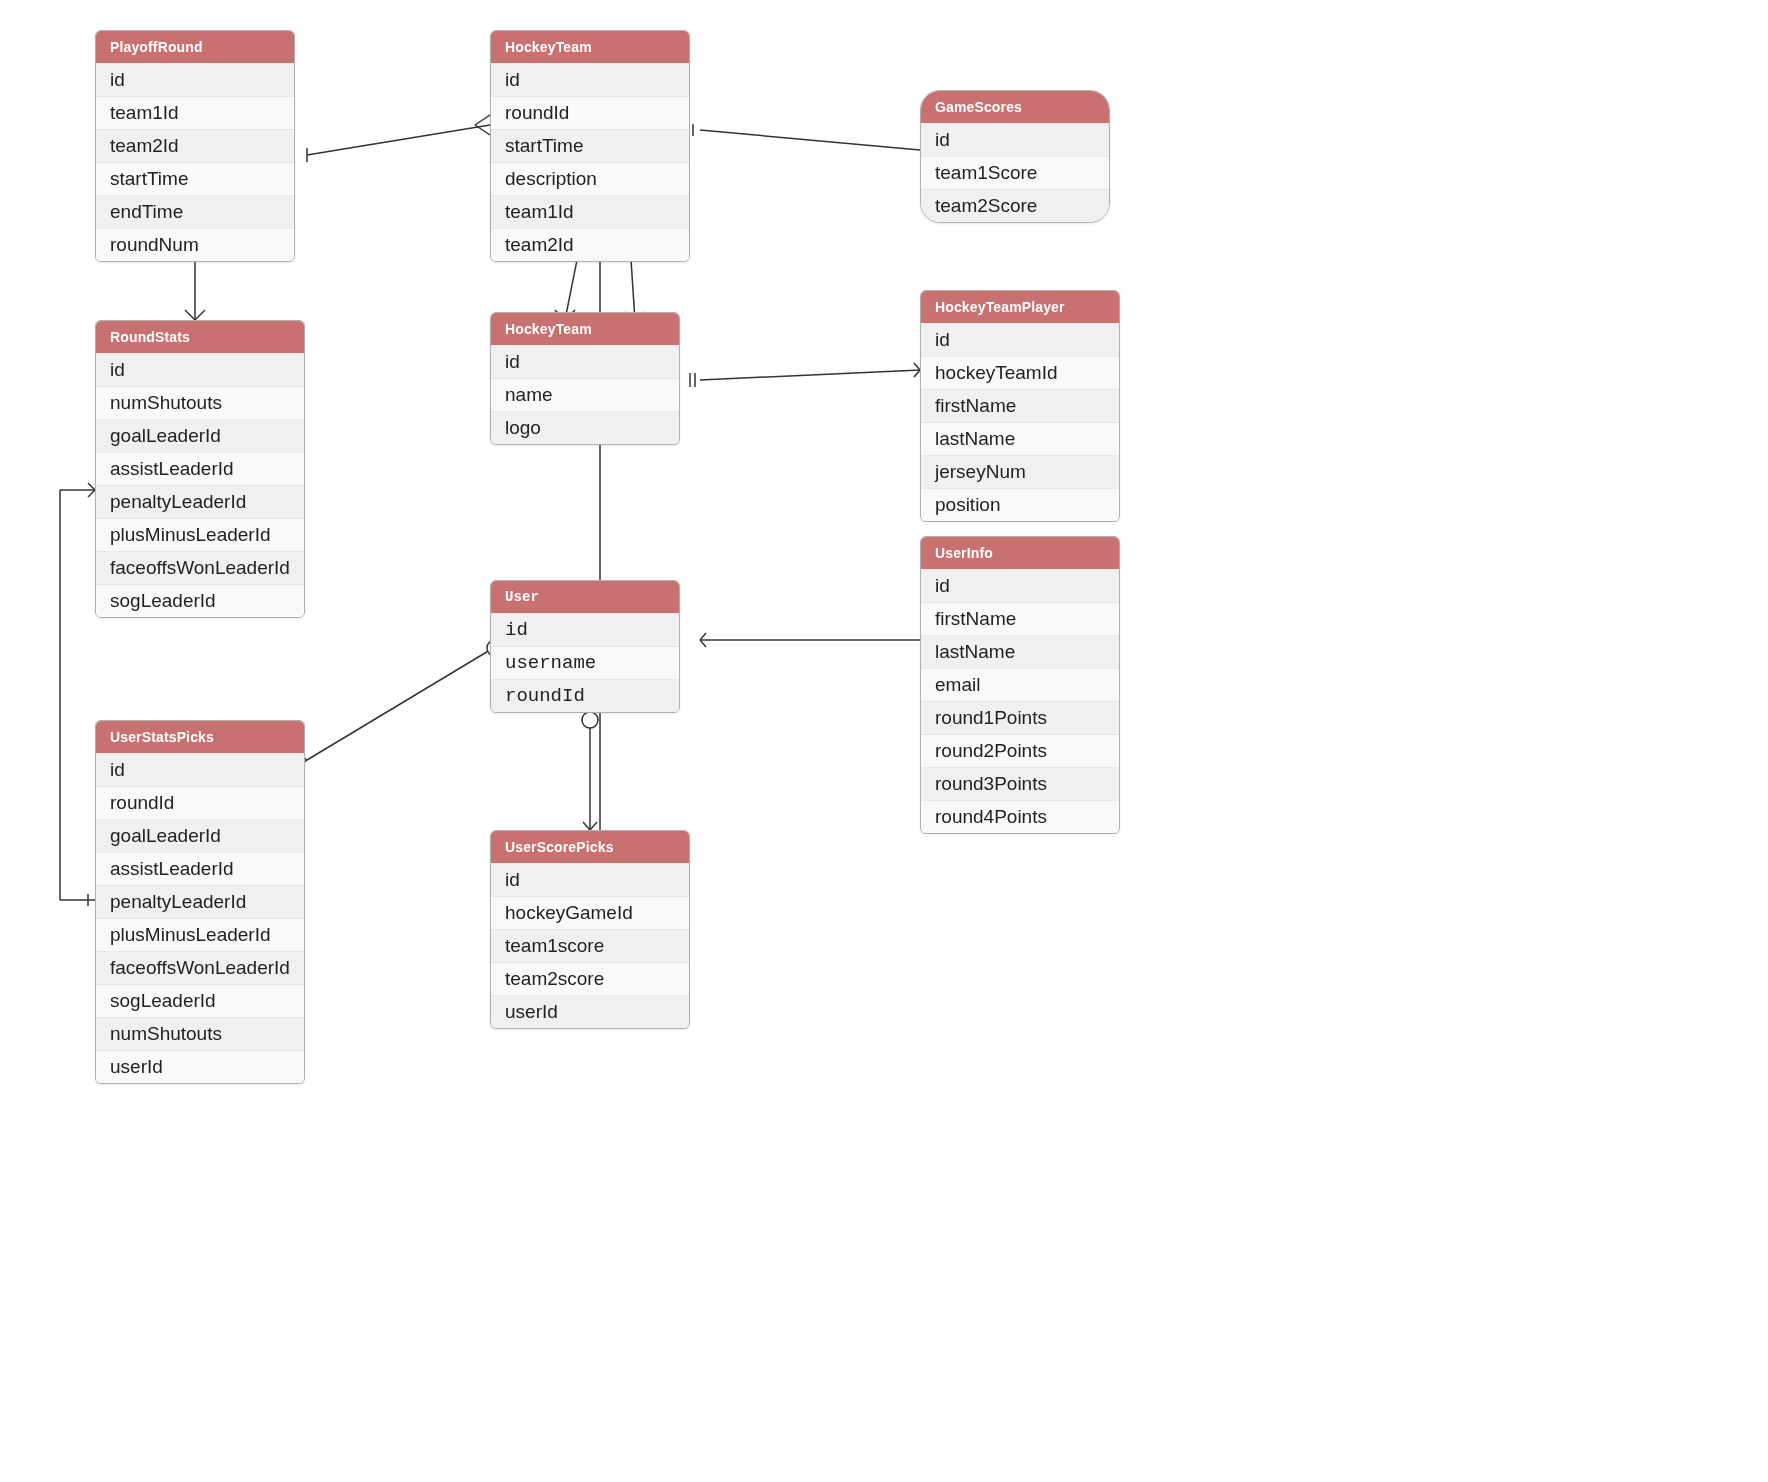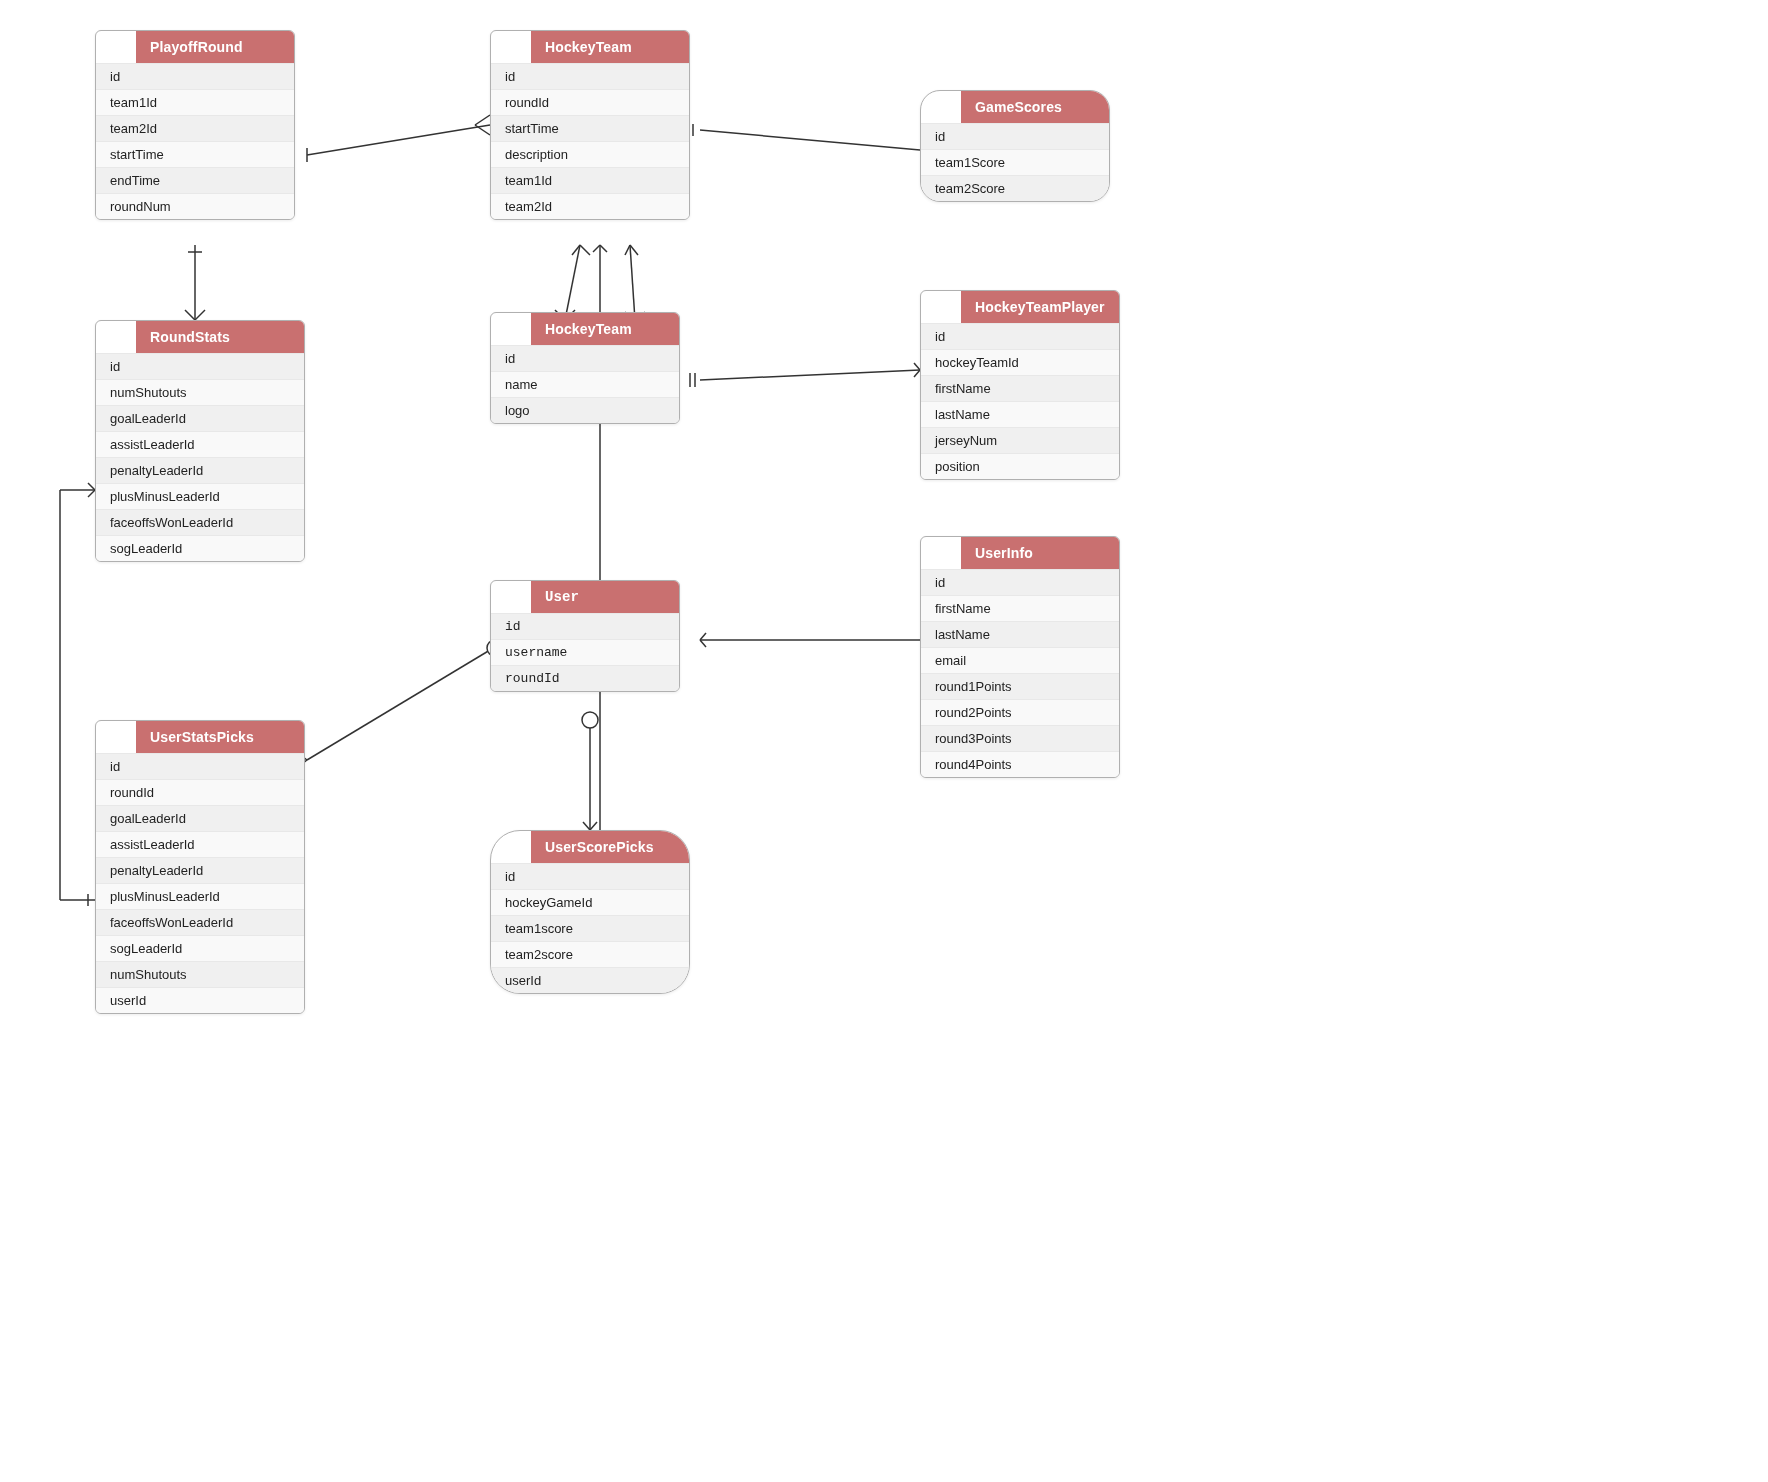--- a/index.html
+++ b/index.html
@@ -27,28 +27,27 @@
       background: #fff;
       box-shadow: 0 1px 3px rgba(0,0,0,0.08);
     }
     .entity-header {
       background: #c97070;
       color: #fff;
       font-weight: bold;
       padding: 8px 14px;
       font-size: 14px;
       letter-spacing: 0.01em;
-      margin-left: 40px;
     }
     .entity-row {
       padding: 5px 14px;
       border-top: 1px solid #e8e8e8;
       color: #222;
       background: #f9f9f9;
-      font-size: 13px;
+      font-size: 19px;
     }
     .entity-row:nth-child(even) {
       background: #f0f0f0;
     }
     svg.connections {
       position: absolute;
       top: 0; left: 0;
       width: 1768px;
       height: 1482px;
       pointer-events: none;
@@ -224,21 +223,21 @@
     <div class="entity-row">goalLeaderId</div>
     <div class="entity-row">assistLeaderId</div>
     <div class="entity-row">penaltyLeaderId</div>
     <div class="entity-row">plusMinusLeaderId</div>
     <div class="entity-row">faceoffsWonLeaderId</div>
     <div class="entity-row">sogLeaderId</div>
     <div class="entity-row">numShutouts</div>
     <div class="entity-row">userId</div>
   </div>
 
-  <div class="entity" style="left:490px;top:830px;min-width:200px;border-radius:30px;">
+  <div class="entity" style="left:490px;top:830px;min-width:200px;">
     <div class="entity-header">UserScorePicks</div>
     <div class="entity-row">id</div>
     <div class="entity-row">hockeyGameId</div>
     <div class="entity-row">team1score</div>
     <div class="entity-row">team2score</div>
     <div class="entity-row">userId</div>
   </div>
 
 </div>
 

